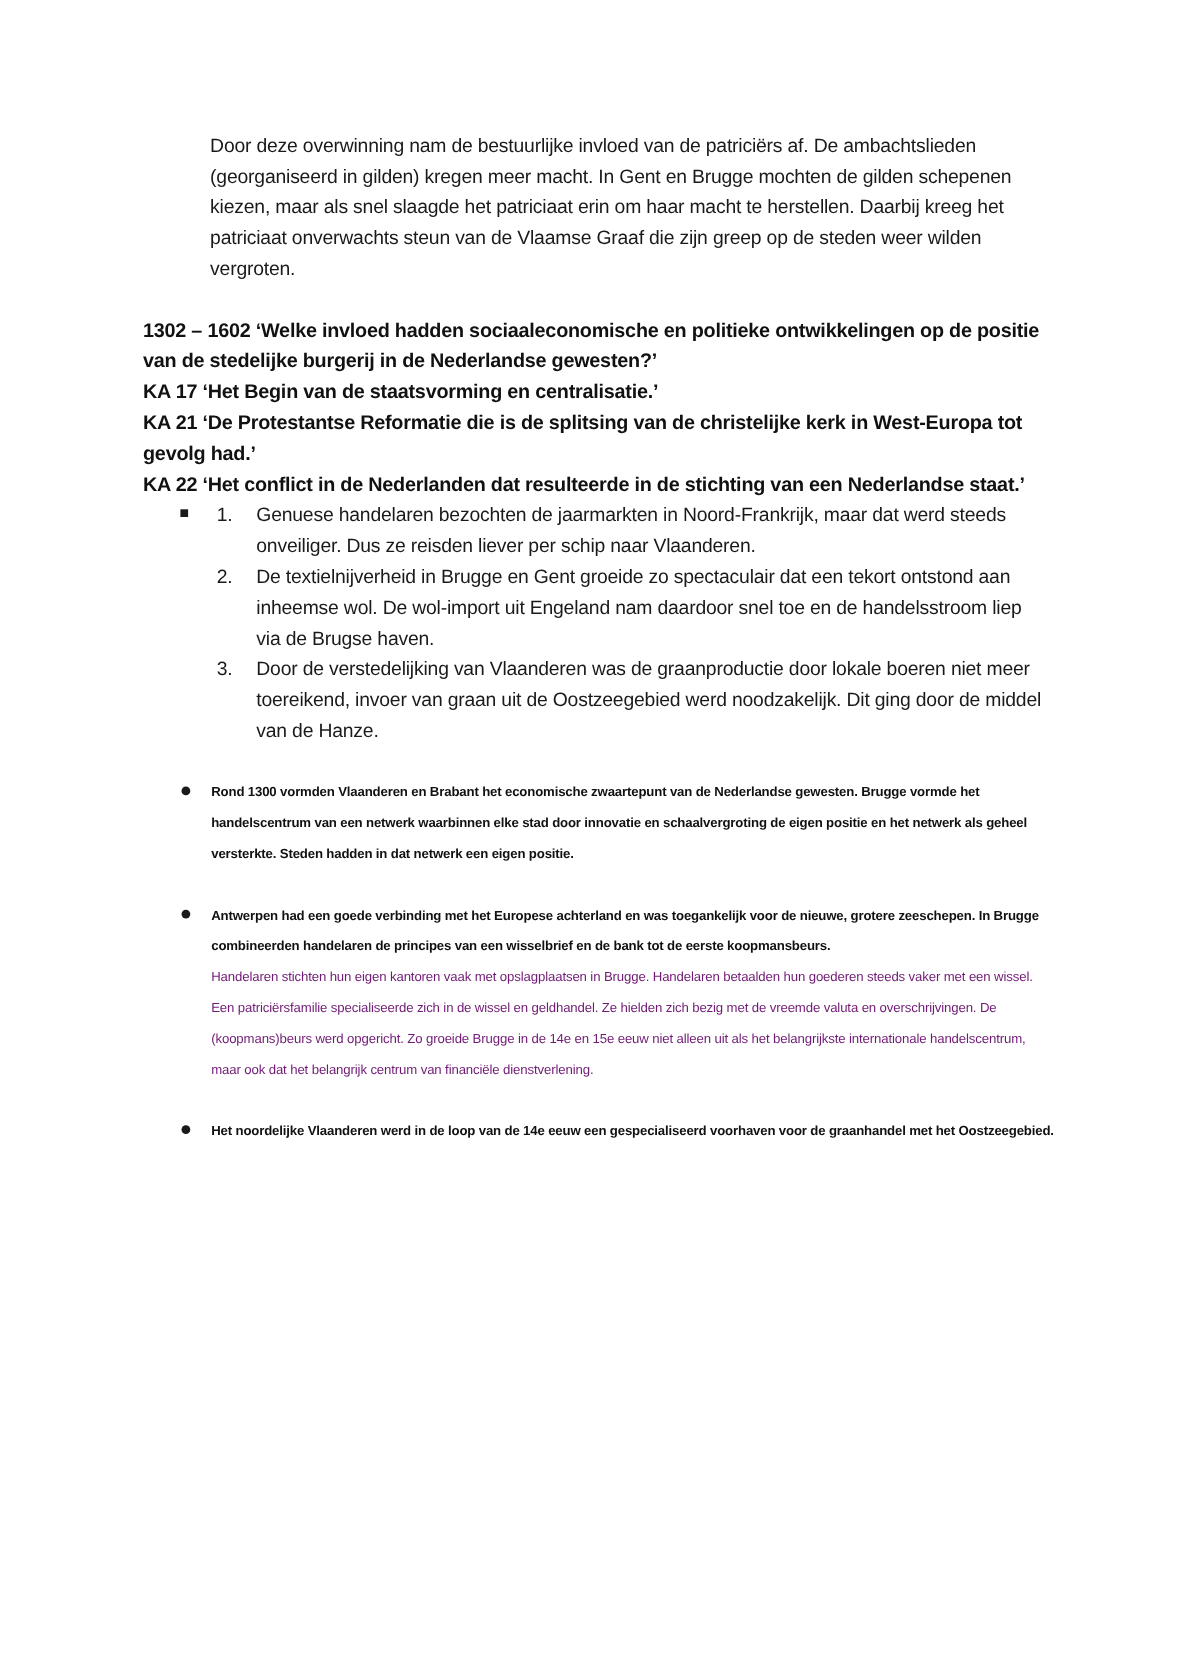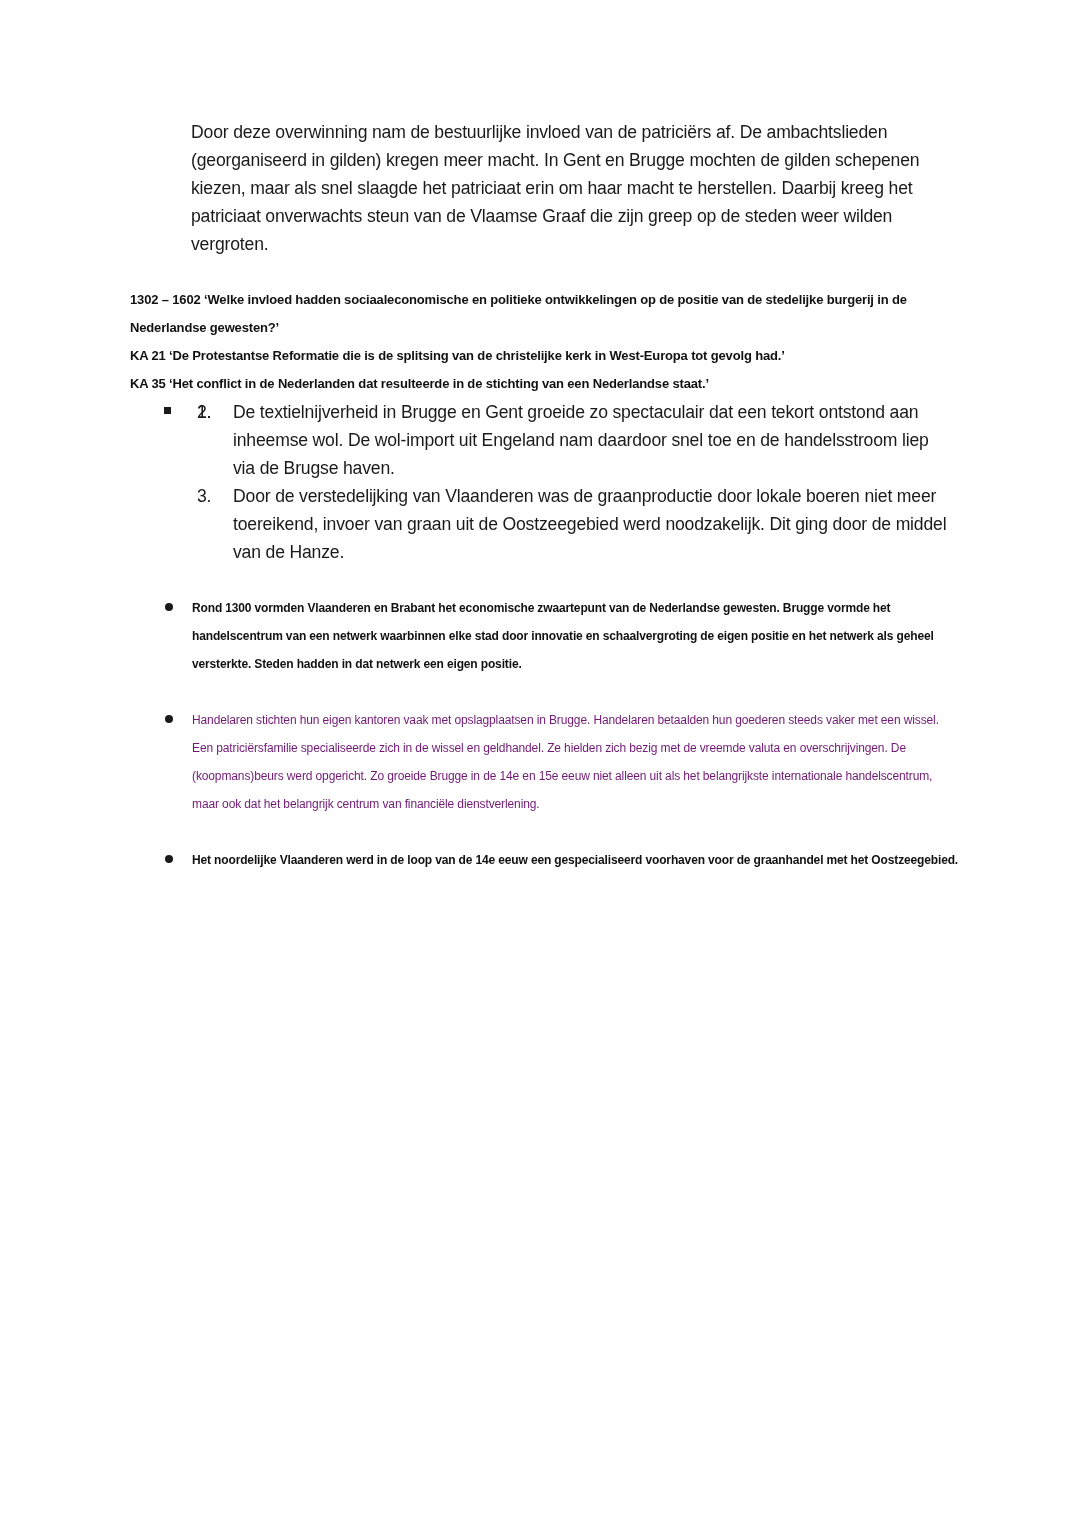--- a/index.html
+++ b/index.html
@@ -44,21 +44,21 @@
   .para-indent {
     margin-left: 191px;
     margin-right: 130px;
   }
 
   
   .heading-block {
     margin-left: 130px;
     margin-right: 118px;
     font-weight: bold;
-    font-size: 13px;
+    font-size: 18px;
     line-height: 28px;
     color: #111111;
     letter-spacing: -0.012em;
   }
   .heading-line {
     margin: 0;
     padding: 0;
   }
 
   .spacer-line {
@@ -155,33 +155,35 @@
 
 <div class="page">
   <div class="doc-body">
 
     <p class="para para-indent">Door deze overwinning nam de bestuurlijke invloed van de patriciërs af. De ambachtslieden (georganiseerd in gilden) kregen meer macht. In Gent en Brugge mochten de gilden schepenen kiezen, maar als snel slaagde het patriciaat erin om haar macht te herstellen. Daarbij kreeg het patriciaat onverwachts steun van de Vlaamse Graaf die zijn greep op de steden weer wilden vergroten.</p>
 
     <div class="spacer-line"></div>
 
     <div class="heading-block">
       <p class="heading-line">1302 – 1602 ‘Welke invloed hadden sociaaleconomische en politieke ontwikkelingen op de positie van de stedelijke burgerij in de Nederlandse gewesten?’</p>
+      <p class="heading-line">KA 17 ‘Het Begin van de staatsvorming en centralisatie.’</p>
       <p class="heading-line">KA 21 ‘De Protestantse Reformatie die is de splitsing van de christelijke kerk in West-Europa tot gevolg had.’</p>
-      <p class="heading-line">KA 35 ‘Het conflict in de Nederlanden dat resulteerde in de stichting van een Nederlandse staat.’</p>
+      <p class="heading-line">KA 22 ‘Het conflict in de Nederlanden dat resulteerde in de stichting van een Nederlandse staat.’</p>
     </div>
 
     <ul class="sq-list">
       <li class="sq-item">
         <span class="sq-marker"></span>
       </li>
     </ul>
 
     <ol class="num-list">
       <li class="num-item">
         <span class="num-marker">1.</span>
+        <span>Genuese handelaren bezochten de jaarmarkten in Noord-Frankrijk, maar dat werd steeds onveiliger. Dus ze reisden liever per schip naar Vlaanderen.</span>
       </li>
       <li class="num-item">
         <span class="num-marker">2.</span>
         <span>De textielnijverheid in Brugge en Gent groeide zo spectaculair dat een tekort ontstond aan inheemse wol. De wol-import uit Engeland nam daardoor snel toe en de handelsstroom liep via de Brugse haven.</span>
       </li>
       <li class="num-item">
         <span class="num-marker">3.</span>
         <span>Door de verstedelijking van Vlaanderen was de graanproductie door lokale boeren niet meer toereikend, invoer van graan uit de Oostzeegebied werd noodzakelijk. Dit ging door de middel van de Hanze.</span>
       </li>
     </ol>
@@ -193,20 +195,21 @@
         <span class="rd-marker"></span>
         <span class="rd-bold">Rond 1300 vormden Vlaanderen en Brabant het economische zwaartepunt van de Nederlandse gewesten. Brugge vormde het handelscentrum van een netwerk waarbinnen elke stad door innovatie en schaalvergroting de eigen positie en het netwerk als geheel versterkte. Steden hadden in dat netwerk een eigen positie.</span>
       </li>
     </ul>
 
     <div class="spacer-line"></div>
 
     <ul class="rd-list">
       <li class="rd-item">
         <span class="rd-marker"></span>
+        <span class="rd-bold">Antwerpen had een goede verbinding met het Europese achterland en was toegankelijk voor de nieuwe, grotere zeeschepen. In Brugge combineerden handelaren de principes van een wisselbrief en de bank tot de eerste koopmansbeurs.</span>
         <span class="rd-plain">Handelaren stichten hun eigen kantoren vaak met opslagplaatsen in Brugge. Handelaren betaalden hun goederen steeds vaker met een wissel. Een patriciërsfamilie specialiseerde zich in de wissel en geldhandel. Ze hielden zich bezig met de vreemde valuta en overschrijvingen. De (koopmans)beurs werd opgericht. Zo groeide Brugge in de 14e en 15e eeuw niet alleen uit als het belangrijkste internationale handelscentrum, maar ook dat het belangrijk centrum van financiële dienstverlening.</span>
       </li>
     </ul>
 
     <div class="spacer-line"></div>
 
     <ul class="rd-list">
       <li class="rd-item">
         <span class="rd-marker"></span>
         <span class="rd-bold">Het noordelijke Vlaanderen werd in de loop van de 14e eeuw een gespecialiseerd voorhaven voor de graanhandel met het Oostzeegebied.</span>

